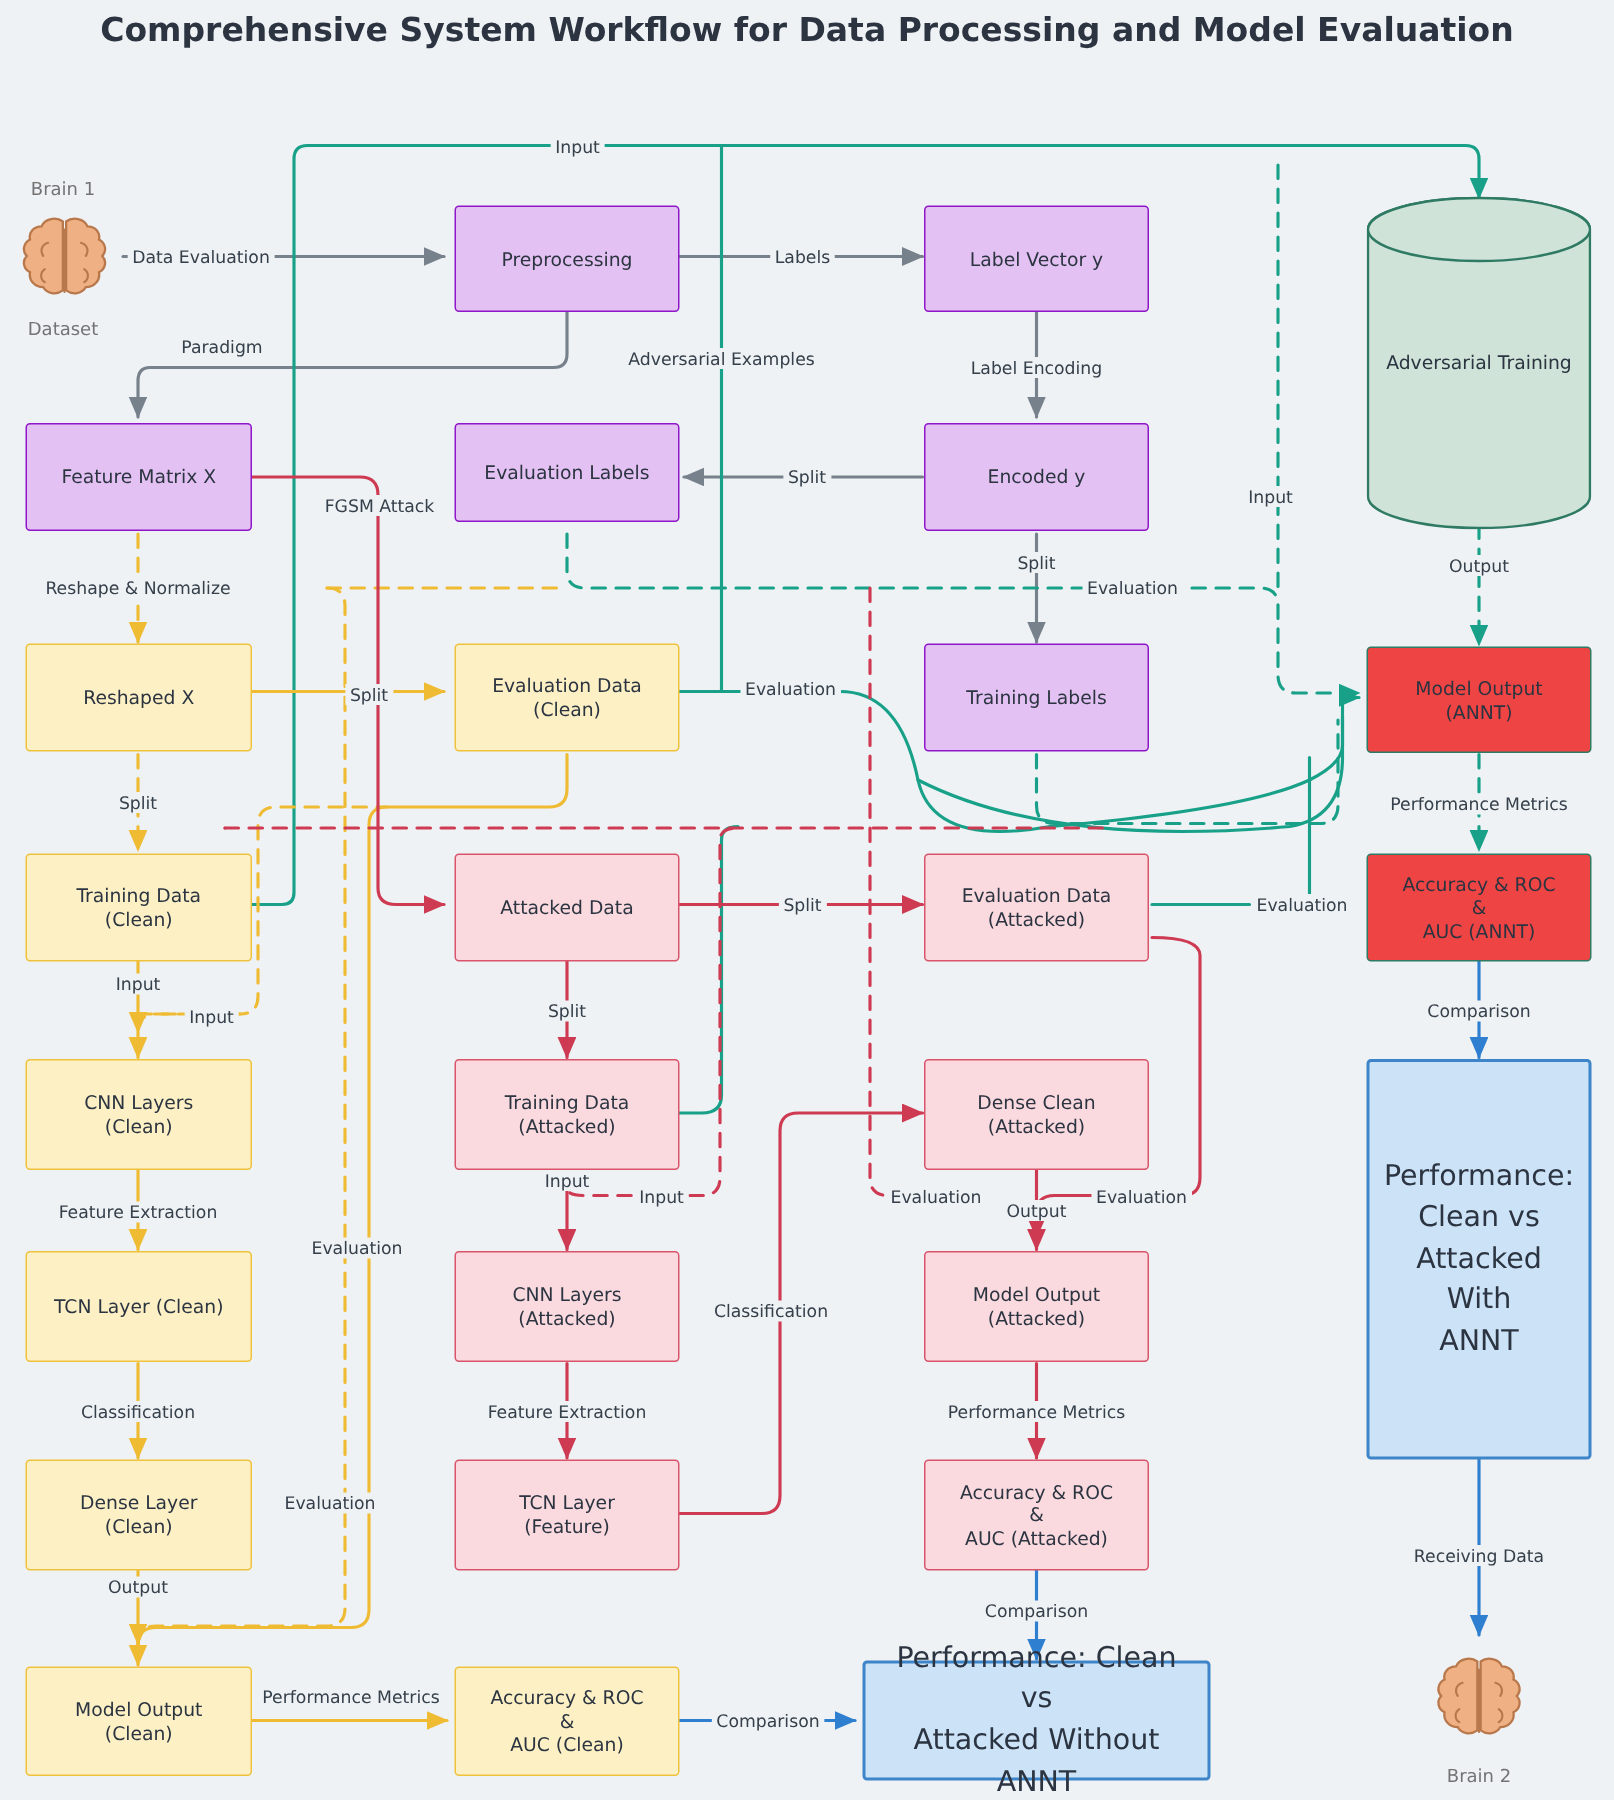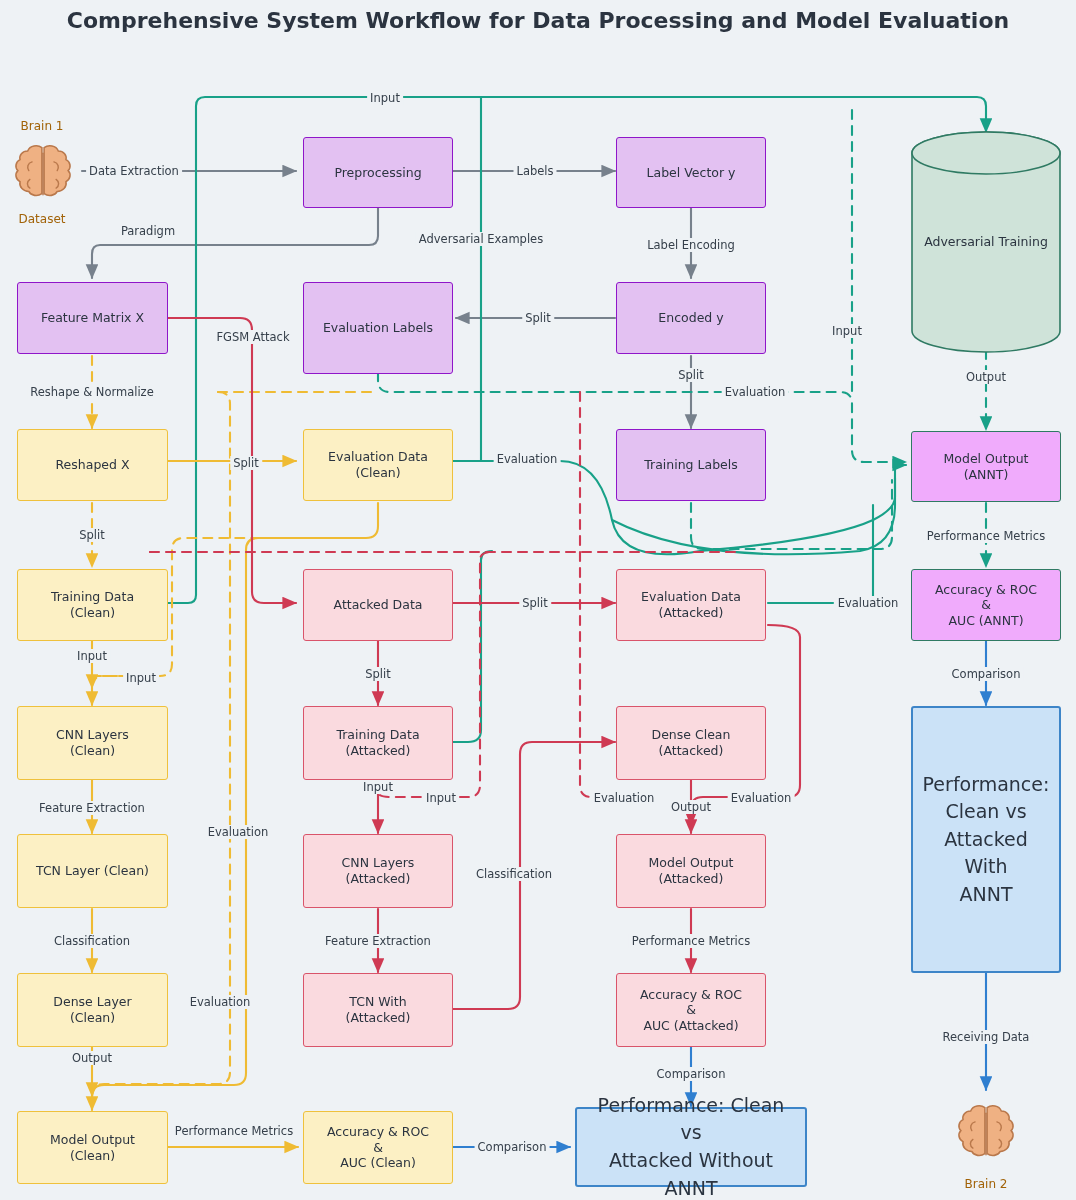--- a/index.html
+++ b/index.html
@@ -15,39 +15,39 @@
   .node{
     position:absolute;box-sizing:border-box;
     display:flex;align-items:center;justify-content:center;
     text-align:center;line-height:1.25;
     border-width:1.6px;border-style:solid;border-radius:3px;
     color:#2b3440;font-size:12.5px;padding:2px 17px;
   }
   .n-purple{background:#e3c1f2;border-color:#8f16c9;}
   .n-yellow{background:#fcf0c4;border-color:#efc13c;}
   .n-pink  {background:#fadadf;border-color:#d9546a;}
-  .n-green {background:#f0abfc;border-color:#2f7a63;}
+  .n-green {background:#ef4444;border-color:#2f7a63;}
   .n-blue  {background:#cbe2f7;border-color:#3d85c8;}
 
   .n-blue.big{font-size:19px;line-height:1.45;border-width:2px;}
   .n-blue.wide{font-size:19px;line-height:1.45;border-width:2px;}
 
   .cyl{position:absolute;}
   .cyl .label{
     position:absolute;left:0;right:0;text-align:center;
     font-size:12.5px;color:#2b3440;
   }
 
   .elabel{
     position:absolute;font-size:11.5px;color:#36404b;
     background:#eef2f5;padding:0 3px;white-space:nowrap;
     transform:translate(-50%,-50%);
   }
   .nodelabel{
-    position:absolute;font-size:12px;color:#a16207;
+    position:absolute;font-size:12px;color:#737373;
     white-space:nowrap;transform:translate(-50%,-50%);
   }
   .title{
     position:absolute;left:0;right:0;top:8px;text-align:center;
     font-size:22px;font-weight:bold;color:#2b3440;
   }
   .brain{position:absolute;}
 </style>
 </head>
 <body>
@@ -193,21 +193,21 @@
     </div>
 
   <div class="node n-purple" style="left:616px;top:137px;width:150px;height:71px;">
     <span>Label Vector y</span>
     </div>
 
   <div class="node n-purple" style="left:17px;top:282px;width:151px;height:72px;">
     <span>Feature Matrix X</span>
     </div>
 
-  <div class="node n-purple" style="left:303px;top:282px;width:150px;height:92px;">
+  <div class="node n-purple" style="left:303px;top:282px;width:150px;height:66px;">
     <span>Evaluation Labels</span>
     </div>
 
   <div class="node n-purple" style="left:616px;top:282px;width:150px;height:72px;">
     <span>Encoded y</span>
     </div>
 
   <div class="node n-yellow" style="left:17px;top:429px;width:151px;height:72px;">
     <span>Reshaped X</span>
     </div>
@@ -292,21 +292,21 @@
         <div>Model Output</div>
     <div>(Attacked)</div>
       </div>
     </div>
 
   <div class="node n-yellow" style="left:17px;top:973px;width:151px;height:74px;">
     <span>Dense Layer (Clean)</span>
     </div>
 
   <div class="node n-pink" style="left:303px;top:973px;width:150px;height:74px;">
-    <span>TCN With  (Attacked)</span>
+    <span>TCN Layer  (Feature)</span>
     </div>
 
   <div class="node n-pink" style="left:616px;top:973px;width:150px;height:74px;">
     <div>
         <div>Accuracy &amp; ROC &amp;</div>
     <div>AUC (Attacked)</div>
       </div>
     </div>
 
   <div class="node n-yellow" style="left:17px;top:1111px;width:151px;height:73px;">
@@ -321,21 +321,21 @@
     </div>
 
   <div class="node n-blue wide" style="left:575px;top:1107px;width:232px;height:80px;">
     <div>
         <div>Performance: Clean vs</div>
     <div>Attacked Without ANNT</div>
       </div>
     </div>
 
   <div class="elabel" style="left:385px;top:98px;">Input</div>
-  <div class="elabel" style="left:134px;top:171px;">Data Extraction</div>
+  <div class="elabel" style="left:134px;top:171px;">Data Evaluation</div>
   <div class="elabel" style="left:535px;top:171px;">Labels</div>
   <div class="elabel" style="left:148px;top:231px;">Paradigm</div>
   <div class="elabel" style="left:481px;top:239px;">Adversarial Examples</div>
   <div class="elabel" style="left:691px;top:245px;">Label Encoding</div>
   <div class="elabel" style="left:253px;top:337px;">FGSM Attack</div>
   <div class="elabel" style="left:538px;top:318px;">Split</div>
   <div class="elabel" style="left:847px;top:331px;">Input</div>
   <div class="elabel" style="left:92px;top:392px;">Reshape &amp; Normalize</div>
   <div class="elabel" style="left:691px;top:375px;">Split</div>
   <div class="elabel" style="left:755px;top:392px;">Evaluation</div>

